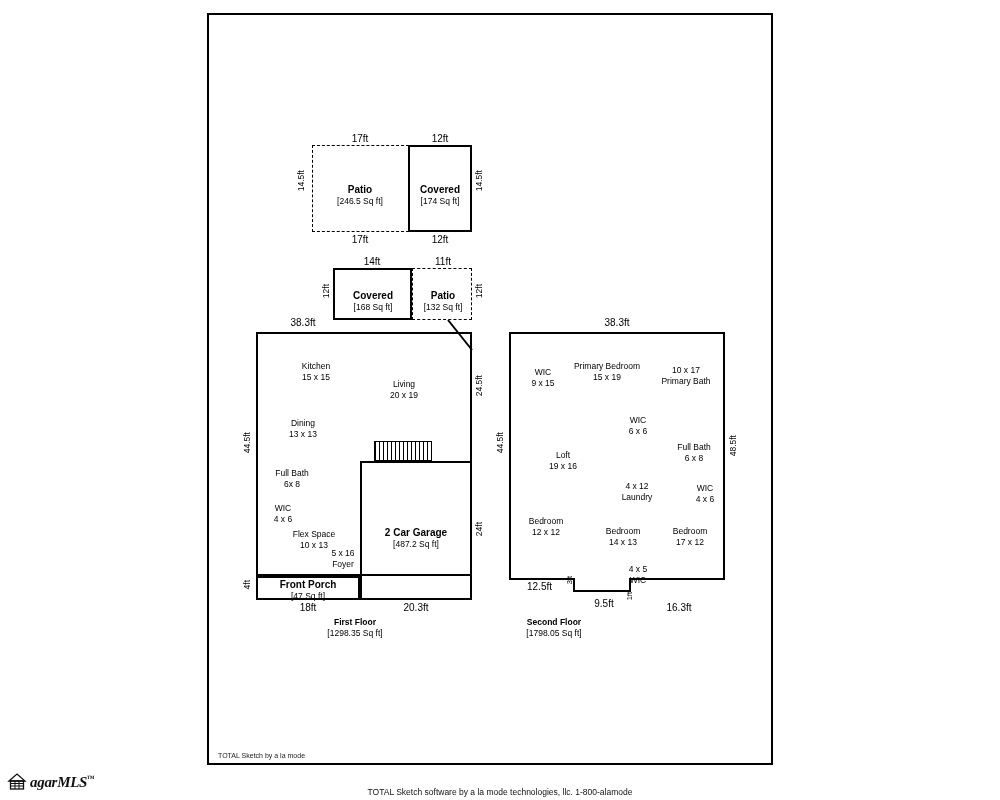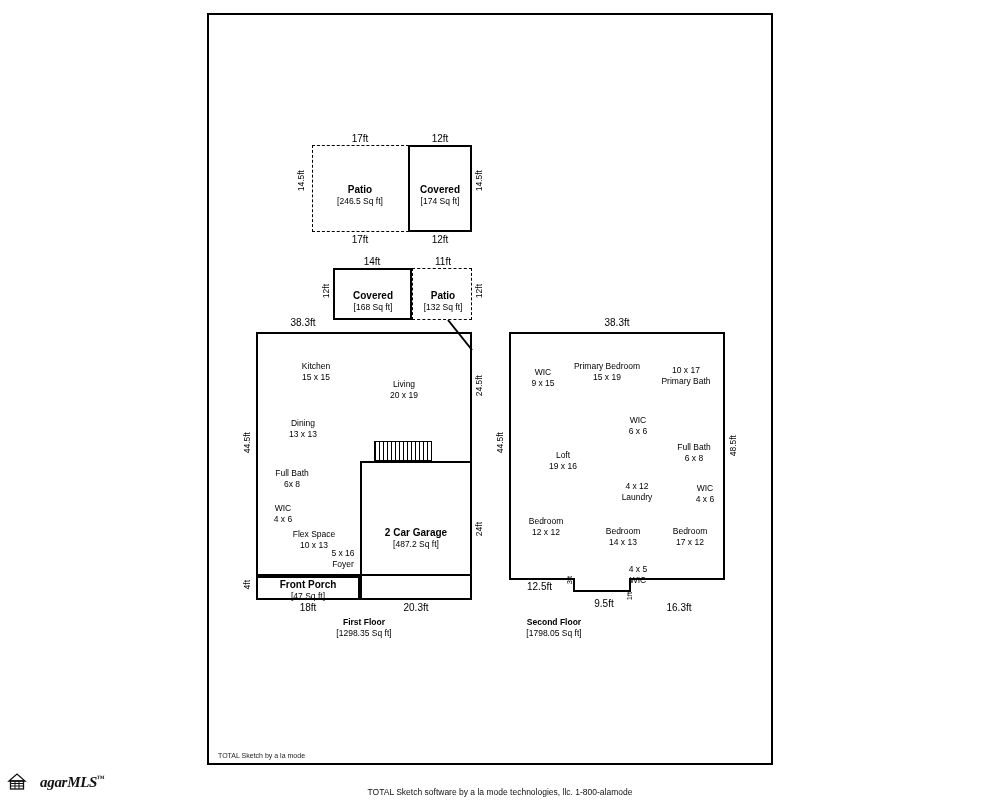--- a/index.html
+++ b/index.html
@@ -89,21 +89,21 @@
     color: #111;
     white-space: nowrap;
   }
   
   #logo {
     position: absolute;
     left: 6px;
     top: 772px;
     display: flex;
     align-items: center;
-    gap: 12px;
+    gap: 2px;
   }
   #logo .logotext {
     font-family: "Liberation Serif", serif;
     font-size: 15px;
     font-style: italic;
     font-weight: bold;
     color: #111;
     letter-spacing: -0.3px;
   }
   #logo .tm { font-size: 8px; vertical-align: super; font-style: normal; }
@@ -211,21 +211,21 @@
   </div>
   <div class="room" style="left:416px; top:527px;">
     <span class="n lbl b" style="position:static; display:block;">2 Car Garage</span>
     <span class="d">[487.2 Sq ft]</span>
   </div>
   <div class="room" style="left:308px; top:579px;">
     <span class="n lbl b" style="position:static; display:block;">Front Porch</span>
     <span class="d">[47 Sq ft]</span>
   </div>
 
-  <div class="title-block" style="left:364px; top:617px;">
+  <div class="title-block" style="left:355px; top:617px;">
     <span class="t">First Floor</span>
     <span class="a">[1298.35 Sq ft]</span>
   </div>
 
   <div class="box-solid" style="left:509px; top:332px; width:216px; height:248px;"></div>
 
   <div class="box-solid" style="left:573px; top:580px; width:58px; height:12px;"></div>
 
   <div style="position:absolute; left:575px; top:576px; width:54px; height:8px; background:#fff;"></div>
 

